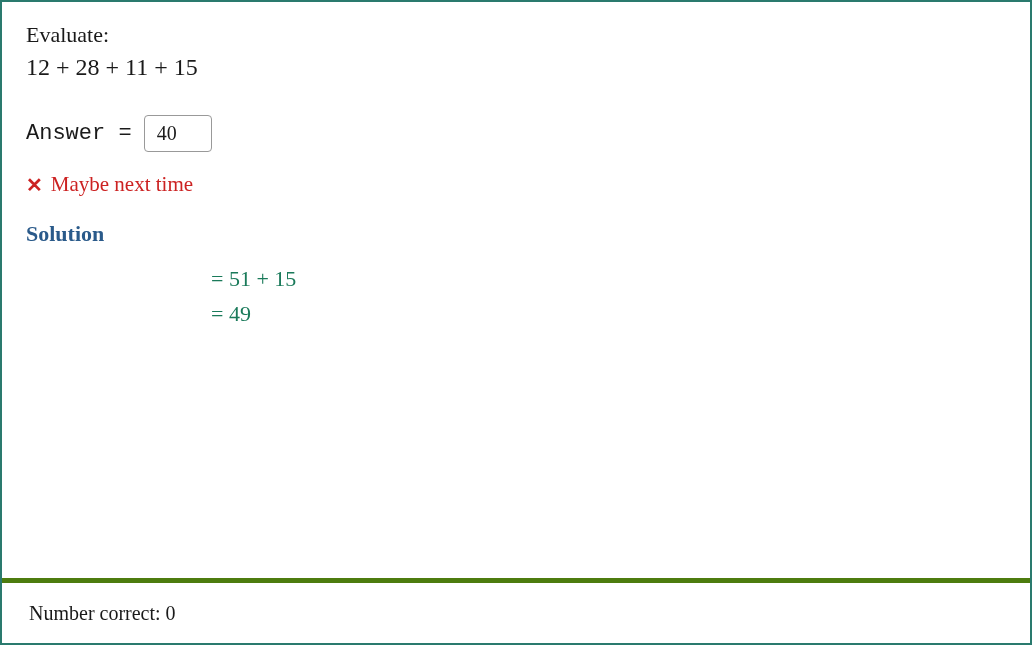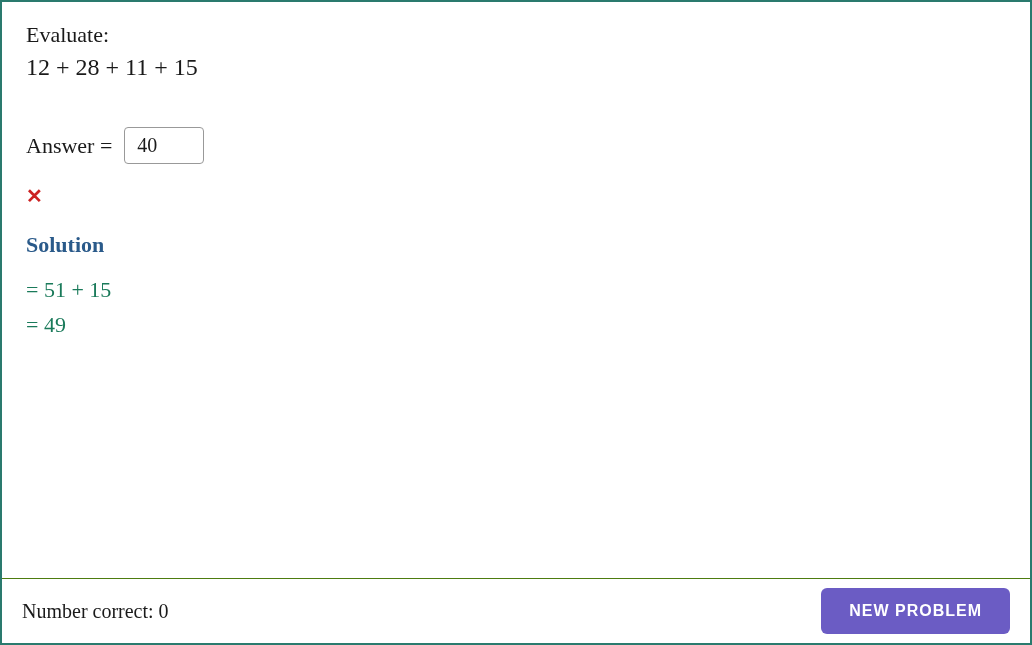--- a/index.html
+++ b/index.html
@@ -25,43 +25,43 @@
     .evaluate-label {
       font-size: 22px;
       color: #1a1a1a;
       margin-bottom: 6px;
       font-family: 'Georgia', serif;
     }
 
     .problem-expression {
       font-size: 24px;
       color: #1a1a1a;
-      margin-bottom: 46px;
+      margin-bottom: 34px;
       font-family: 'Georgia', serif;
     }
 
     .answer-row {
       display: flex;
       align-items: center;
       gap: 12px;
       margin-bottom: 20px;
     }
 
     .answer-label {
       font-size: 22px;
       color: #1a1a1a;
-      font-family: Liberation Serif, serif;
+      font-family: Liberation Mono, monospace;
     }
 
     .answer-input {
       border: 1px solid #999;
       border-radius: 4px;
       padding: 6px 12px;
       font-size: 20px;
-      width: 80px;
+      width: 68px;
       font-family: 'Georgia', serif;
       color: #1a1a1a;
       text-align: left;
     }
 
     .feedback-row {
       display: flex;
       align-items: center;
       gap: 8px;
       margin-bottom: 24px;
@@ -94,34 +94,35 @@
       font-family: 'Georgia', serif;
       line-height: 1.6;
     }
 
     .solution-line {
       display: flex;
       align-items: center;
     }
 
     .solution-indent {
+      margin-left: 185px;
     }
 
     .footer {
       position: absolute;
       bottom: 0;
       left: 0;
       right: 0;
       height: 65px;
       background: #ffffff;
-      border-top: 1px solid #4d7c0f;
+      border-top: 5px solid #4d7c0f;
       display: flex;
       align-items: center;
       justify-content: space-between;
-      padding: 0 20px;
+      padding: 0 27px;
     }
 
     .number-correct {
       font-size: 20px;
       color: #1a1a1a;
       font-family: 'Georgia', serif;
     }
 
     .new-problem-btn {
       background: #6b5cc4;
@@ -146,31 +147,31 @@
 
   <div class="problem-expression">12 + 28 + 11 + 15</div>
 
   <div class="answer-row">
     <span class="answer-label">Answer =</span>
     <input class="answer-input" type="text" value="40" readonly="" style="">
   </div>
 
   <div class="feedback-row">
     <span class="x-icon">✕</span>
+    <span class="feedback-text">Maybe next time</span>
   </div>
 
   <div class="solution-heading">Solution</div>
 
   <div class="solution-steps">
     <div class="solution-line solution-indent">
       <span>= 51 + 15</span>
     </div>
     <div class="solution-line solution-indent">
       <span>= 49</span>
     </div>
   </div>
 
 </div>
 
 <div class="footer">
   <span class="number-correct">Number correct: 0</span>
-  <button class="new-problem-btn">NEW PROBLEM</button>
 </div>
 
 </body></html>

